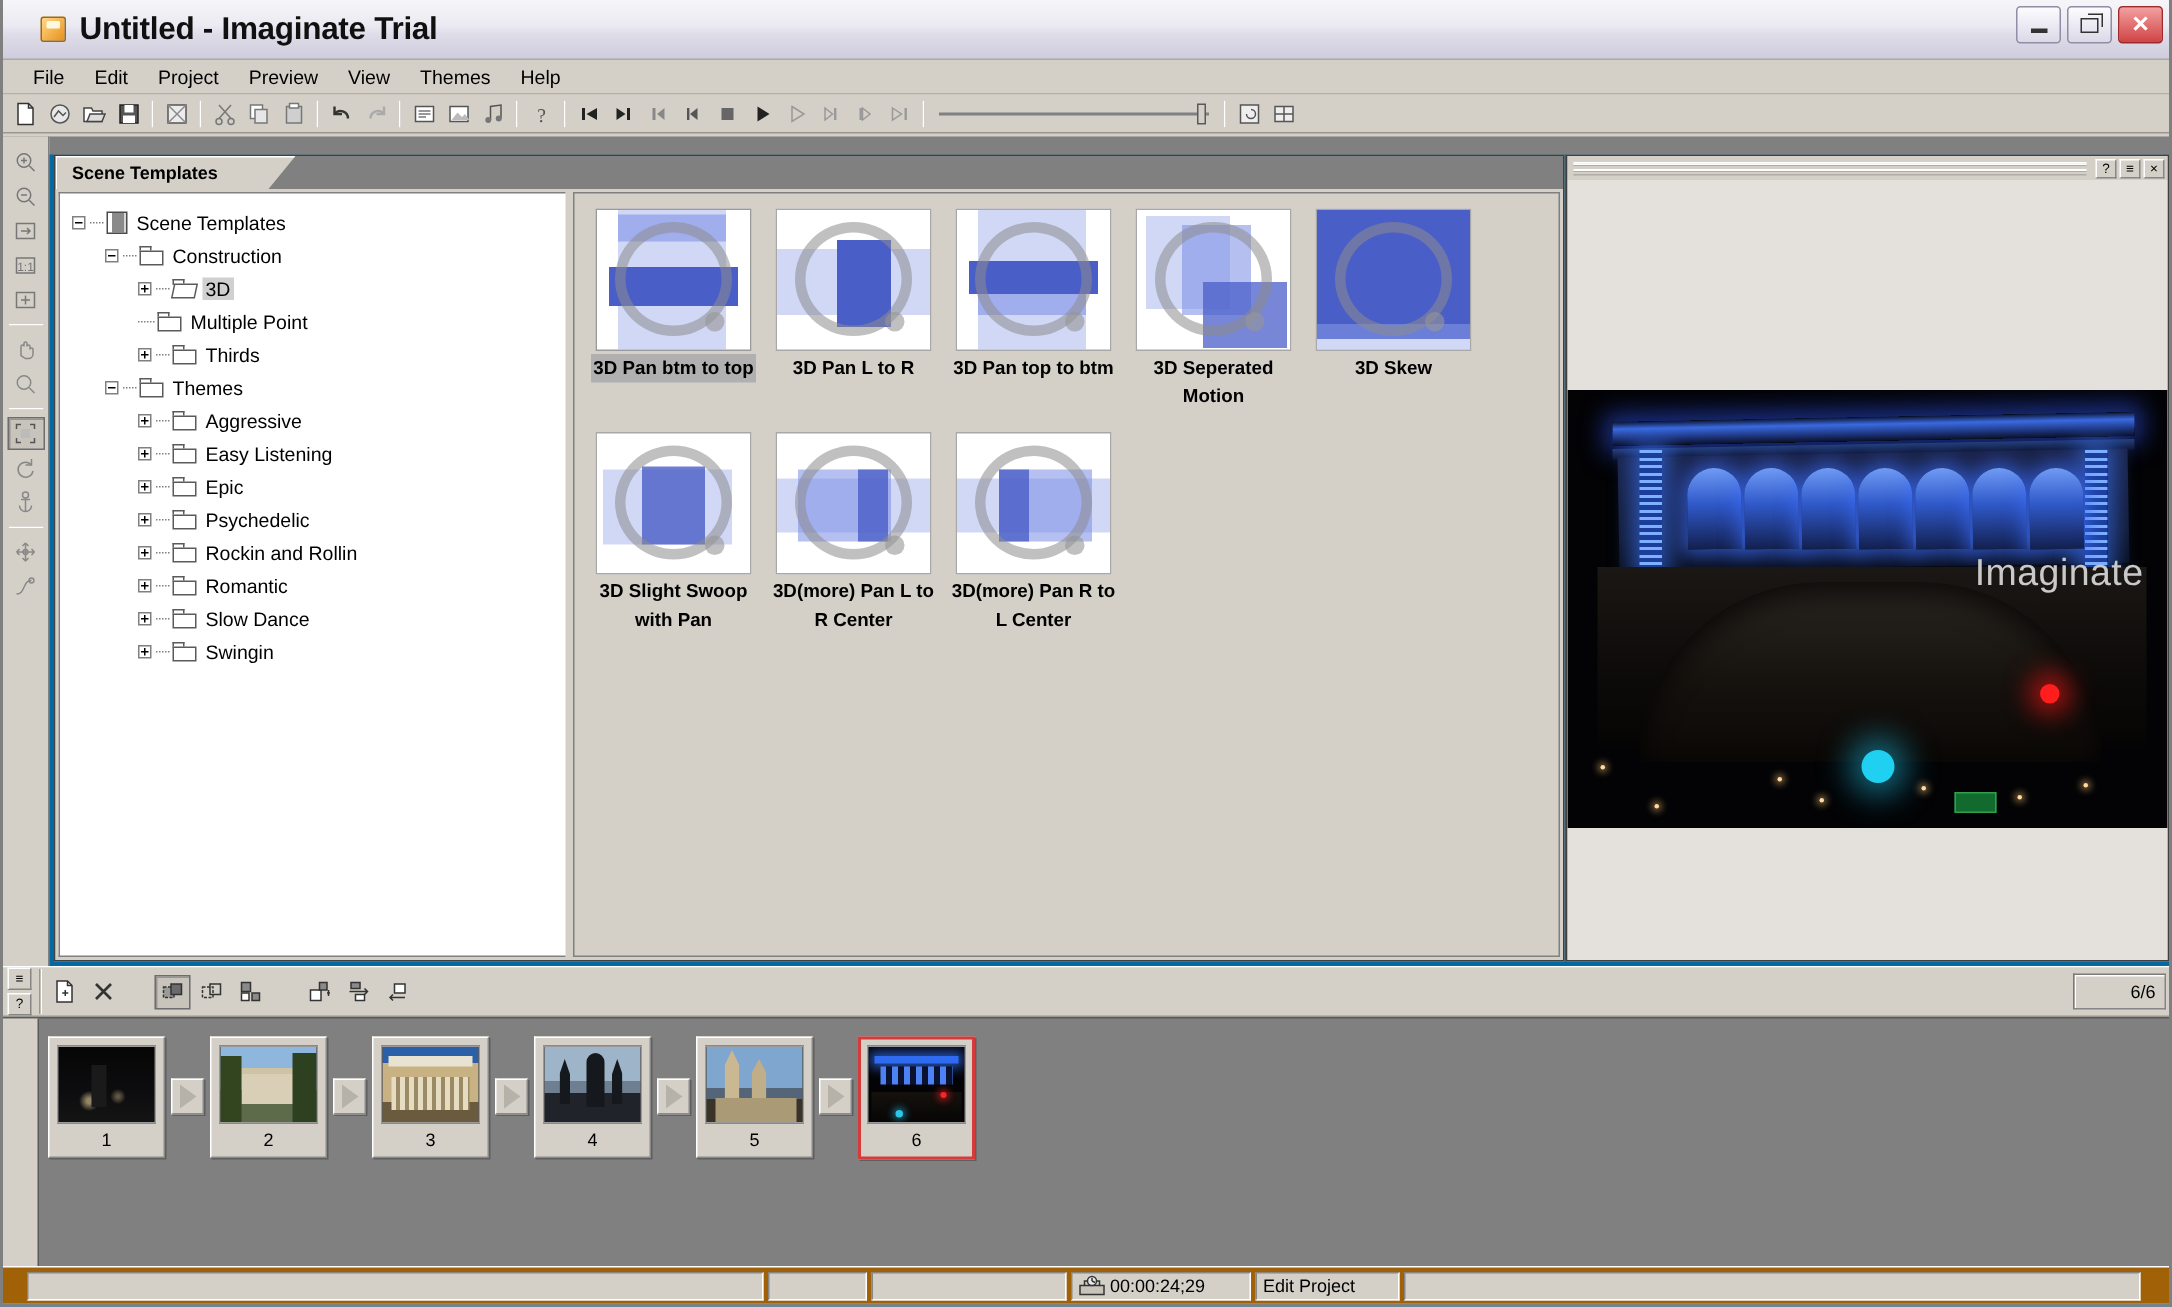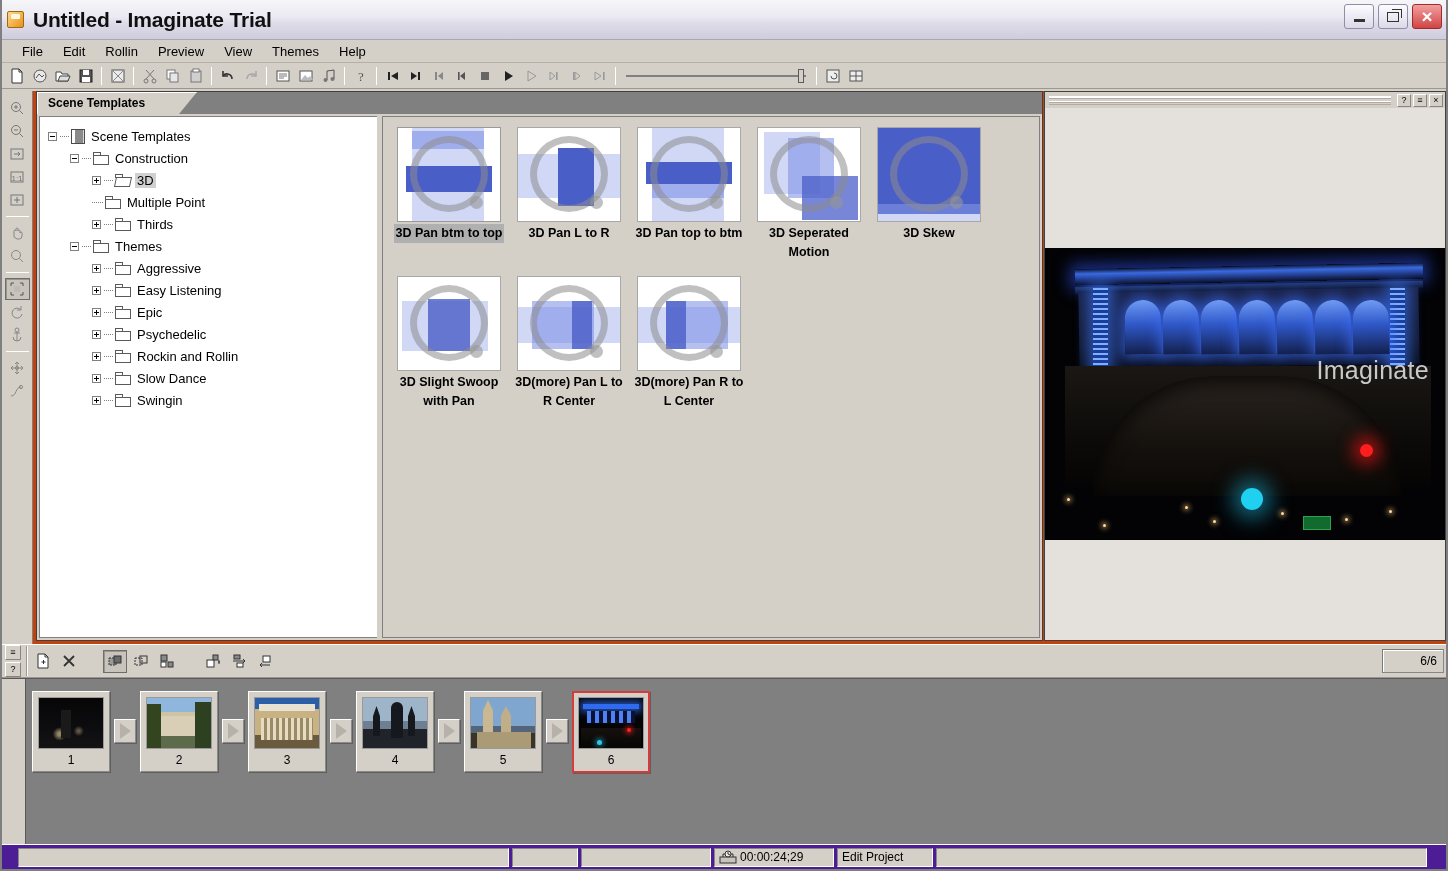--- a/index.html
+++ b/index.html
@@ -17,21 +17,21 @@
     background:#d4d0c8;
     border:2px solid #7f7f7f;
     border-top:none;
   }
 
   
   .titlebar {
     height:40px;
     background:linear-gradient(to bottom,#f6f6f9 0%,#eceaf2 42%,#dedce8 60%,#cfcddd 100%);
     display:flex; align-items:center;
-    padding-left:5px;
+    padding-left:25px;
     border-bottom:1px solid #a9a7b5;
     position:relative;
   }
   .title-icon {
     width:17px; height:17px; margin-right:9px; flex:none;
     background:linear-gradient(135deg,#ffd98a,#e8901a);
     border:1px solid #9c6a10;
     border-radius:2px;
     position:relative;
   }
@@ -108,21 +108,21 @@
     display:flex; flex-direction:column; align-items:center;
   }
   .vtool { width:25px; height:22px; display:flex; align-items:center; justify-content:center;
            margin-bottom:1px; }
   .vtool.pressed { border:1px solid #6d6d6d; background:#c8c4bc;
                    box-shadow:inset 1px 1px 0 #9a968f; }
   .vsep { width:23px; height:1px; background:#9c988f; margin:4px 0 5px;
           border-bottom:1px solid #fff; }
 
   
-  .workspace { flex:1; background:#c2410c; position:relative; display:flex; }
+  .workspace { flex:1; background:#0369a1; position:relative; display:flex;margin-top:12px; }
 
   .tplwin {
     position:absolute; left:3px; top:0px; width:1007px; bottom:3px;
     background:#d4d0c8;
     border:1px solid #404040;
     display:flex; flex-direction:column;
   }
   .tplwin-tabrow {
     height:22px; background:#808080; position:relative; flex:none;
   }
@@ -349,21 +349,21 @@
     border:1px solid #fff; border-right-color:#8a8a8a; border-bottom-color:#8a8a8a;
     display:flex; align-items:center; justify-content:center;
     box-shadow:1px 1px 0 #5f5f5f;
   }
   .arrow-tri { width:0; height:0; border-left:11px solid #b6b2aa;
                border-top:8px solid transparent; border-bottom:8px solid transparent; }
 
   
   .statusbar {
     position:absolute; left:0; right:0; bottom:0; height:25px;
-    background:#4c1d95; display:flex; align-items:center;
+    background:#a16207; display:flex; align-items:center;
     border-top:1px solid #fff; padding:2px 16px;
   }
   .sb-pane {
     height:19px; background:#d4d0c8;
     border:1px solid #868686; border-right-color:#fff; border-bottom-color:#fff;
     margin-right:3px; font-size:12px; color:#000;
     display:flex; align-items:center; padding:0 4px;
   }
   .sb-flex { flex:1; }
   .clock-ic { width:18px; height:14px; flex:none; margin-right:3px; }
@@ -388,21 +388,21 @@
         </div>
       <div class="win-btn close">
           <span class="glyph-close">×</span>
         </div>
     </div>
   </div>
 
   <div class="menubar">
     <div class="menu-item">File</div>
     <div class="menu-item">Edit</div>
-    <div class="menu-item">Rollin</div>
+    <div class="menu-item">Project</div>
     <div class="menu-item">Preview</div>
     <div class="menu-item">View</div>
     <div class="menu-item">Themes</div>
     <div class="menu-item">Help</div>
   </div>
 
   <div class="toolbar">
     <div class="tb-btn">
       <svg class="ic" viewBox="0 0 16 16">
           <path d="M3 1h7l3 3v11H3z" fill="#fff" stroke="#333"></path>
@@ -762,20 +762,30 @@
               </div>
               <div class="tnode">
                 <div class="tpad" style="width: 44px;"></div>
                 <div class="tbox plus"></div>
                 <div class="tdash"></div>
                 <div class="folder">
                   <div class="folder-t"></div>
                   <div class="folder-b"></div>
                 </div>
                 <span class="tnode-label">Rockin and Rollin</span>
+              </div>
+              <div class="tnode">
+                <div class="tpad" style="width: 44px;"></div>
+                <div class="tbox plus"></div>
+                <div class="tdash"></div>
+                <div class="folder">
+                  <div class="folder-t"></div>
+                  <div class="folder-b"></div>
+                </div>
+                <span class="tnode-label">Romantic</span>
               </div>
               <div class="tnode">
                 <div class="tpad" style="width: 44px;"></div>
                 <div class="tbox plus"></div>
                 <div class="tdash"></div>
                 <div class="folder">
                   <div class="folder-t"></div>
                   <div class="folder-b"></div>
                 </div>
                 <span class="tnode-label">Slow Dance</span>

